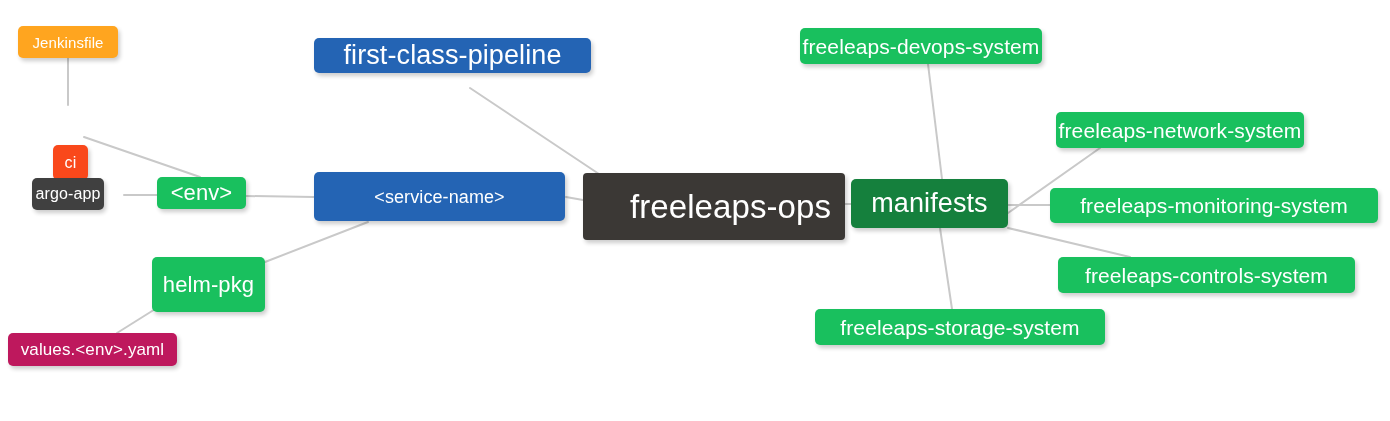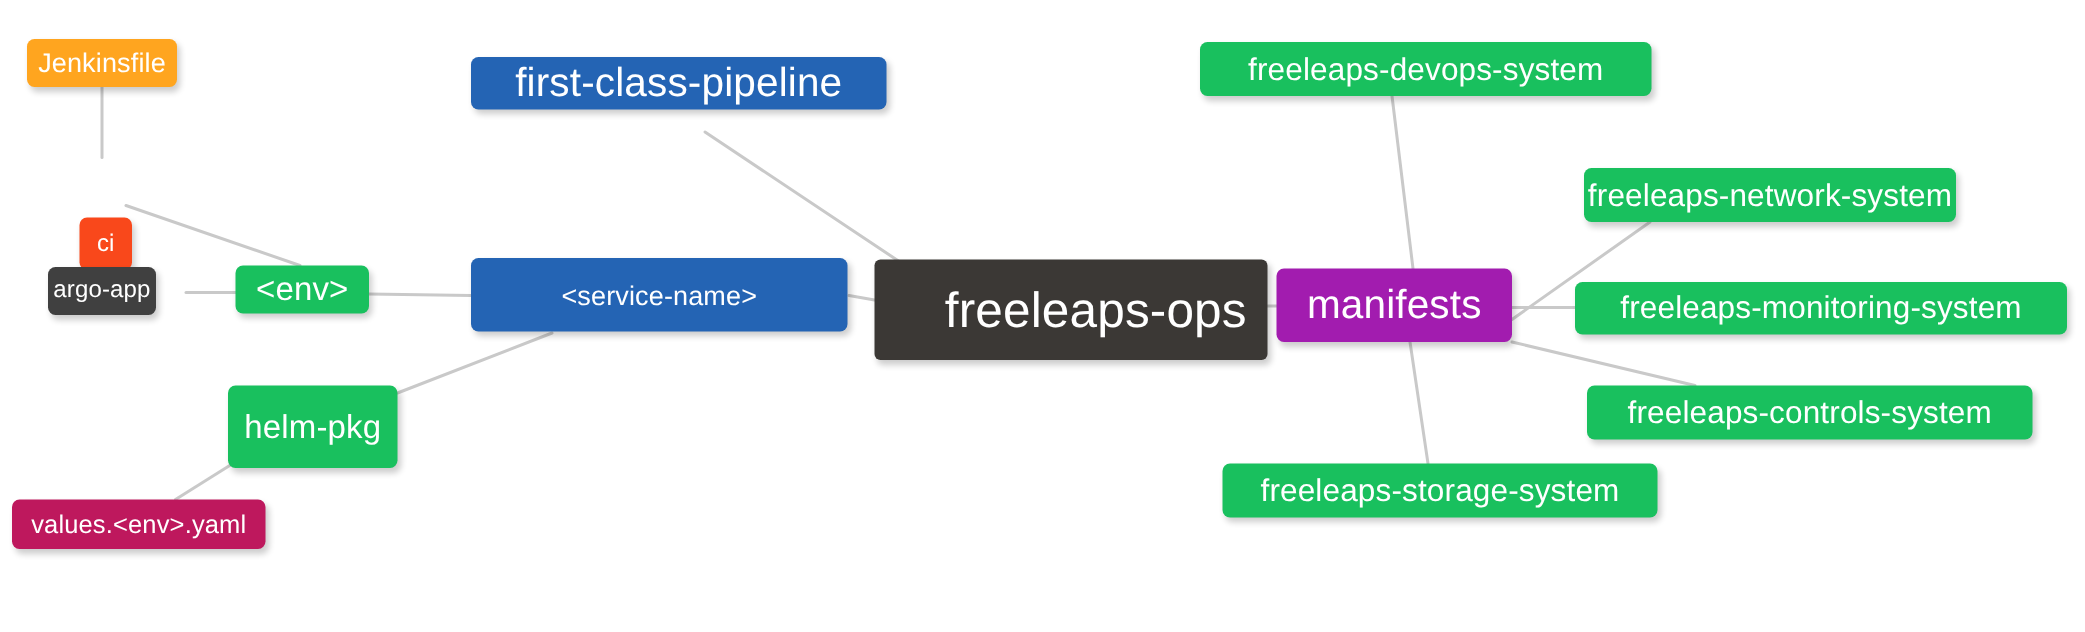--- a/index.html
+++ b/index.html
@@ -79,36 +79,36 @@
       </div>
       <div class="node node-blue" style="left: 314px; top: 38px; width: 277px; height: 35px; font-size: 27px; background: rgb(36, 100, 180);">
         <span>first-class-pipeline</span>
       </div>
       <div class="node node-green" style="left: 157px; top: 177px; width: 89px; height: 32px; font-size: 22px; background: rgb(25, 192, 94);">
         <span>&lt;env&gt;</span>
       </div>
       <div class="node node-red" style="left: 53px; top: 105px; width: 35px; height: 35px; font-size: 16px; background: rgb(249, 72, 27); margin-top: 40px;">
         <span>ci</span>
       </div>
-      <div class="node node-orange" style="left: 18px; top: 26px; width: 100px; height: 32px; font-size: 18px; background: rgb(255, 165, 31);">
+      <div class="node node-orange" style="left: 18px; top: 26px; width: 100px; height: 32px; font-size: 15px; background: rgb(255, 165, 31);">
         <span>Jenkinsfile</span>
       </div>
       <div class="node node-red" style="left: 32px; top: 178px; width: 72px; height: 32px; font-size: 16px; background: #404040;">
         <span>argo-app</span>
       </div>
       <div class="node node-green" style="left: 152px; top: 257px; width: 113px; height: 55px; font-size: 22px; background: rgb(25, 192, 94);">
         <span>helm-pkg</span>
       </div>
       <div class="node node-red" style="left: 8px; top: 333px; width: 169px; height: 33px; font-size: 17px; background: #be185d;">
         <span>values.&lt;env&gt;.yaml</span>
       </div>
-      <div class="node node-blue" style="left: 851px; top: 179px; width: 157px; height: 49px; font-size: 27px; background: #a21caf; justify-content: center;">
+      <div class="node node-blue" style="left: 851px; top: 179px; width: 157px; height: 49px; font-size: 27px; background: #15803d; justify-content: center;">
         <span>manifests</span>
       </div>
-      <div class="node node-green" style="left: 800px; top: 28px; width: 301px; height: 36px; font-size: 21px; background: rgb(25, 192, 94);">
+      <div class="node node-green" style="left: 800px; top: 28px; width: 242px; height: 36px; font-size: 21px; background: rgb(25, 192, 94);">
         <span>freeleaps-devops-system</span>
       </div>
       <div class="node node-green" style="left: 1056px; top: 112px; width: 248px; height: 36px; font-size: 21px; background: rgb(25, 192, 94);">
         <span>freeleaps-network-system</span>
       </div>
       <div class="node node-green" style="left: 1050px; top: 188px; width: 328px; height: 35px; font-size: 21px; background: rgb(25, 192, 94);">
         <span>freeleaps-monitoring-system</span>
       </div>
       <div class="node node-green" style="left: 1058px; top: 257px; width: 297px; height: 36px; font-size: 21px; background: rgb(25, 192, 94);">
         <span>freeleaps-controls-system</span>

